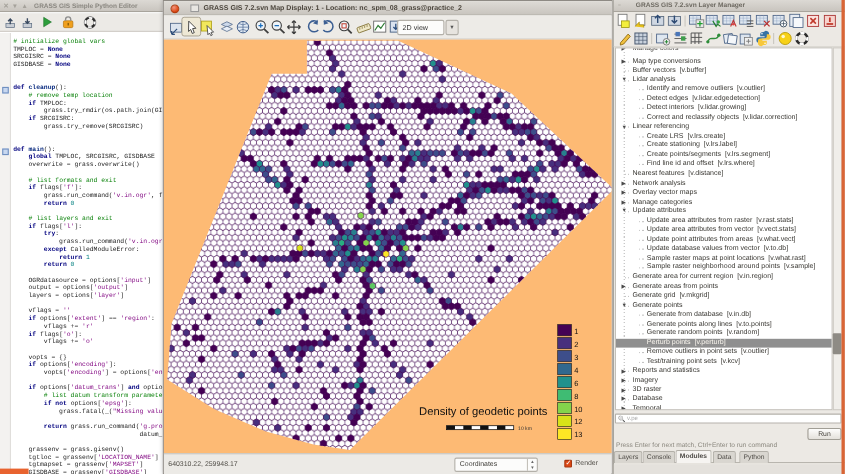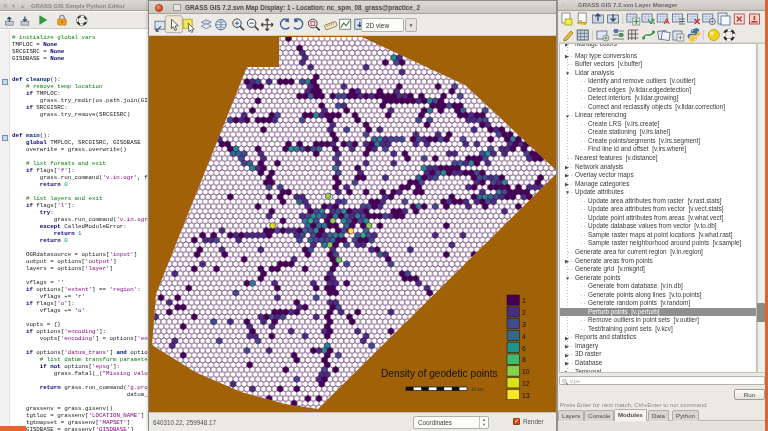--- a/index.html
+++ b/index.html
@@ -20,21 +20,21 @@
 pre .n { color:#007f7f; }
 pre .d { color:#06287e; font-weight:bold;}
 .fold { position:absolute; left:2px; width:6px; height:6px; background:#c8d8f0; border:1px solid #7090c0; }
 
 #mw { left:148px; top:0; width:409px; height:431px; background:#fff; border:1px solid #8e8a84; box-shadow:0 0 4px rgba(0,0,0,.25); }
 #mw-title { left:0; top:0; width:407px; height:13px; background:linear-gradient(#dedbd6,#c9c5bf); border-bottom:1px solid #a8a49c; }
 #mw-title .t { position:absolute; left:36px; top:2.5px; color:#4d473e; font-weight:bold; font-size:6.4px; }
 #mw-close { position:absolute; left:6px; top:2.5px; width:8px; height:8px; border-radius:50%; background:radial-gradient(circle at 35% 30%, #f2957e, #dd4814 70%); border:1px solid #b03c10;}
 #mw-icon { position:absolute; left:24px; top:3px; width:8px; height:7px; background:#e8e6e2; border:1px solid #999; }
 #mw-tb { left:0; top:13px; width:407px; height:22px; background:#edebe7; border-bottom:1px solid #cfccc6; }
-#mw-canvas { left:0; top:35px; width:407px; height:376px; background:#a16207; }
+#mw-canvas { left:0; top:35px; width:407px; height:376px; background:#fdba74; }
 #mw-status { left:0; top:411px; width:407px; height:19px; background:#eceae6; border-top:1px solid #c6c3bd; font-size:6.3px; color:#55524c; }
 #mw-coords { position:absolute; left:4px; top:6px; }
 #mw-dd { position:absolute; left:264px; top:3px; width:76px; height:13px; background:#fcfcfb; border:1px solid #b3b0a9; border-radius:2px; font-size:6.3px; color:#3f3d38; line-height:12px; padding-left:4px;}
 #mw-dd .stp { position:absolute; right:0px; top:0px; width:9px; height:11px; border-left:1px solid #c4c1ba; color:#666; font-size:4px; line-height:5px; text-align:center;}
 #mw-render { position:absolute; left:364px; top:5px; }
 #mw-render .lb { position:absolute; left:10px; top:0px; }
 
 #lm { left:557px; top:0; width:211px; height:431px; background:#ece9e4; border-left:1px solid #96938c; }
 #lm-title { left:0; top:0; width:210px; height:11px; background:linear-gradient(#dcd9d4,#c9c5bf); border-bottom:1px solid #a8a49c; }
 #lm-title .t { position:absolute; left:20px; top:2px; color:#6e6a62; font-weight:bold; font-size:6px; }

